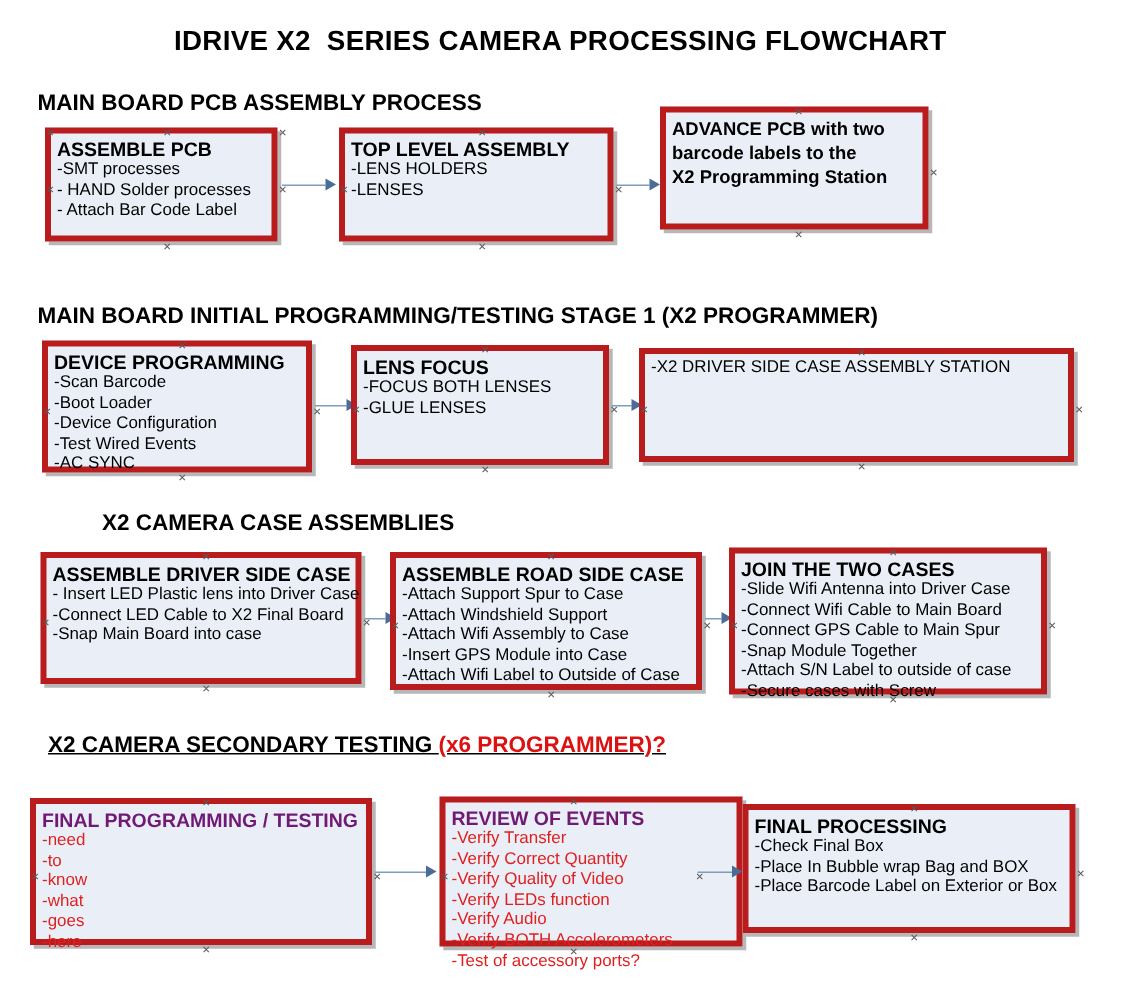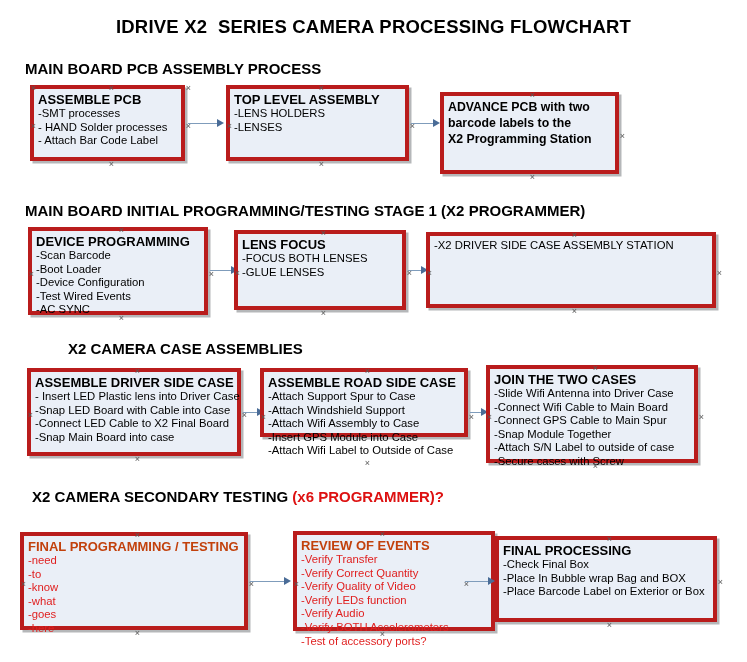--- a/index.html
+++ b/index.html
@@ -68,21 +68,21 @@
   }
   .pbox.bold-body .b-line {
     font-weight: bold;
     font-size: 12.3px;
     line-height: 16px;
   }
   .pbox.red .b-title,
   .pbox.red .b-line {
     color: #e02020;
   }
-  .pbox.red .b-title { color: #c2410c; }
+  .pbox.red .b-title { color: #701a75; }
 
   
   .arrow {
     position: absolute;
     height: 9px;
   }
   .arrow .shaft {
     position: absolute;
     left: 0;
     top: 4px;
@@ -153,21 +153,21 @@
     <div class="handle" style="left:-4px; top:34px;"></div>
     <div class="handle" style="left:179px; top:34px;"></div>
     <div class="handle" style="left:88px; top:72px;"></div>
   </div>
 
   <div class="arrow" style="left:411px; top:119px; width:29px;">
     <div class="shaft"></div>
     <div class="head"></div>
   </div>
 
-  <div class="pbox bold-body" style="left:440px; top:92px; width:179px; height:82px;">
+  <div class="pbox bold-body" style="left:440px; top:71px; width:179px; height:82px;">
     <div class="b-title" style="font-size:12.3px; line-height:16px;">ADVANCE PCB with two</div>
     <div class="b-line">barcode labels to the</div>
     <div class="b-line"> X2 Programming Station</div>
     <div class="handle" style="left:85px; top:-4px;"></div>
     <div class="handle" style="left:175px; top:37px;"></div>
     <div class="handle" style="left:85px; top:78px;"></div>
   </div>
 
   <div class="section-heading" style="left:25px; top:202px;">
     <span>MAIN BOARD INITIAL PROGRAMMING/TESTING STAGE 1 (X2 PROGRAMMER)</span>
@@ -214,35 +214,34 @@
     <div class="handle" style="left:141px; top:72px;"></div>
   </div>
 
   <div class="section-heading" style="left:32px; top:340px;margin-left:36px;">
     <span>X2 CAMERA CASE ASSEMBLIES</span>
   </div>
 
   <div class="pbox" style="left:27px; top:368px; width:214px; height:88px;">
     <div class="b-title">ASSEMBLE DRIVER SIDE CASE</div>
     <div class="b-line">- Insert LED Plastic lens into Driver Case</div>
-    <div class="b-line">-Snap LED Board with Cable into Case</div>
     <div class="b-line">-Connect LED Cable to X2 Final Board</div>
     <div class="b-line">-Snap Main Board into case</div>
     <div class="handle" style="left:103px; top:-4px;"></div>
     <div class="handle" style="left:-4px; top:40px;"></div>
     <div class="handle" style="left:210px; top:40px;"></div>
     <div class="handle" style="left:103px; top:84px;"></div>
   </div>
 
   <div class="arrow" style="left:243px; top:408px; width:21px;">
     <div class="shaft"></div>
     <div class="head"></div>
   </div>
 
-  <div class="pbox" style="left:260px; top:368px; width:208px; height:69px;">
+  <div class="pbox" style="left:260px; top:368px; width:208px; height:92px;">
     <div class="b-title">ASSEMBLE ROAD SIDE CASE</div>
     <div class="b-line">-Attach Support Spur to Case</div>
     <div class="b-line">-Attach Windshield Support</div>
     <div class="b-line">-Attach Wifi Assembly to Case</div>
     <div class="b-line">-Insert GPS Module into Case</div>
     <div class="b-line">-Attach Wifi Label to Outside of Case</div>
     <div class="handle" style="left:100px; top:-4px;"></div>
     <div class="handle" style="left:-4px; top:42px;"></div>
     <div class="handle" style="left:204px; top:42px;"></div>
     <div class="handle" style="left:100px; top:88px;"></div>
@@ -260,21 +259,21 @@
     <div class="b-line">-Connect GPS Cable to Main Spur</div>
     <div class="b-line">-Snap Module Together</div>
     <div class="b-line">-Attach S/N Label to outside of case</div>
     <div class="b-line">-Secure cases with Screw</div>
     <div class="handle" style="left:102px; top:-4px;"></div>
     <div class="handle" style="left:-4px; top:45px;"></div>
     <div class="handle" style="left:208px; top:45px;"></div>
     <div class="handle" style="left:102px; top:94px;"></div>
   </div>
 
-  <div class="section-heading" style="left:32px; top:488px;">
+  <div class="section-heading" style="left:32px; top:488px;text-decoration:underline;">
     <span>X2 CAMERA SECONDARY TESTING </span><span class="accent-red">(x6 PROGRAMMER)?</span>
   </div>
 
   <div class="pbox red" style="left:20px; top:532px; width:228px; height:98px;">
     <div class="b-title">FINAL PROGRAMMING / TESTING</div>
     <div class="b-line">-need</div>
     <div class="b-line">-to</div>
     <div class="b-line">-know</div>
     <div class="b-line">-what</div>
     <div class="b-line">-goes</div>

